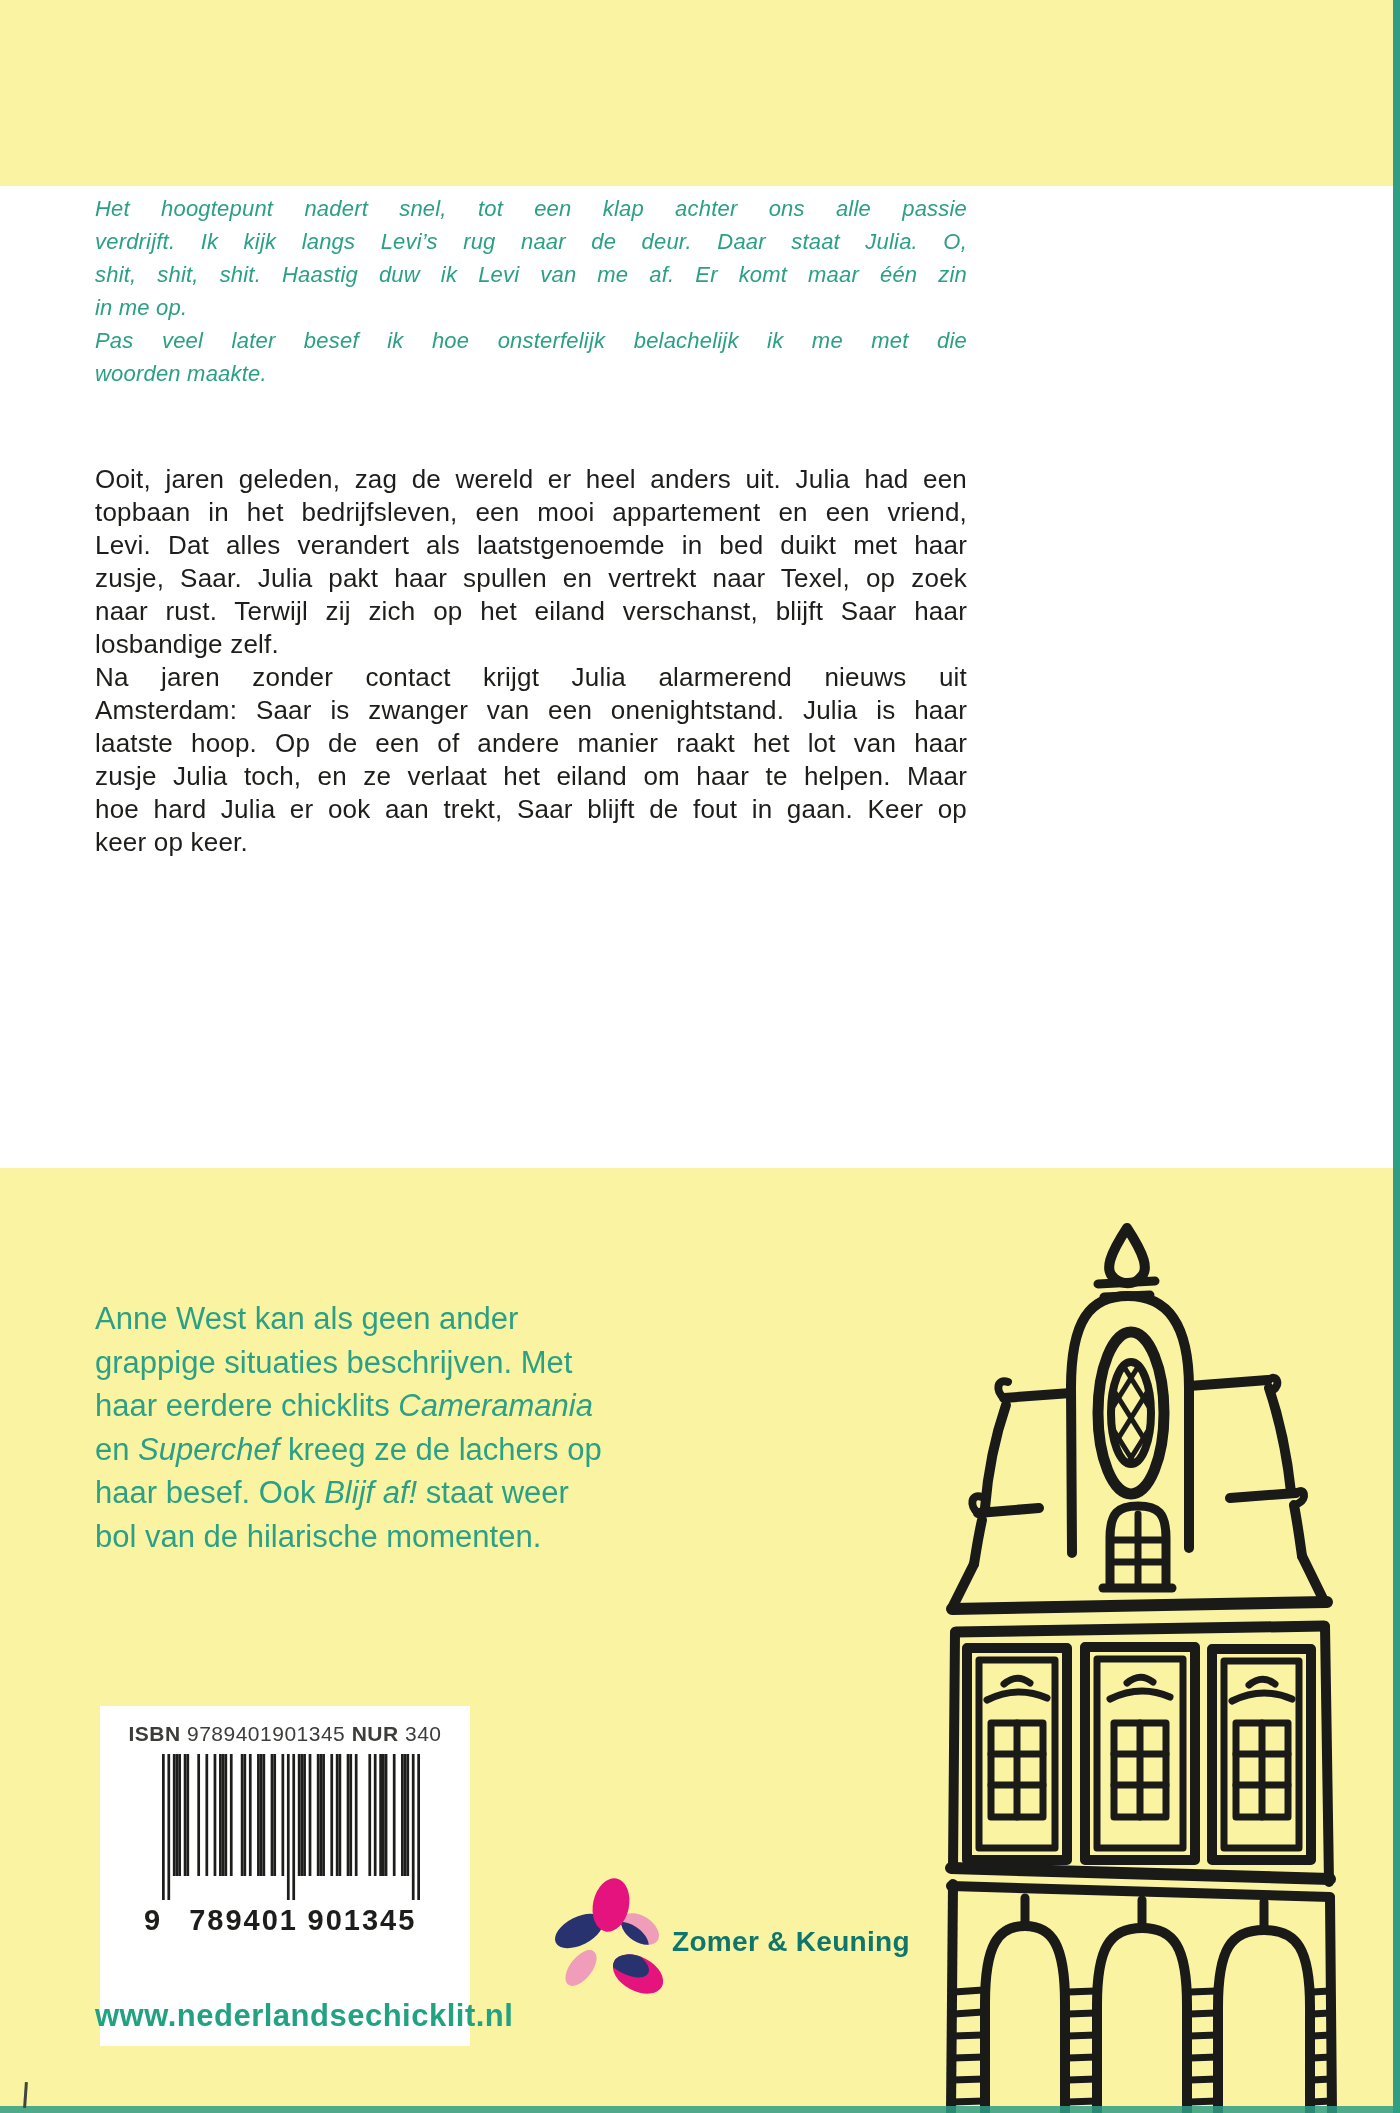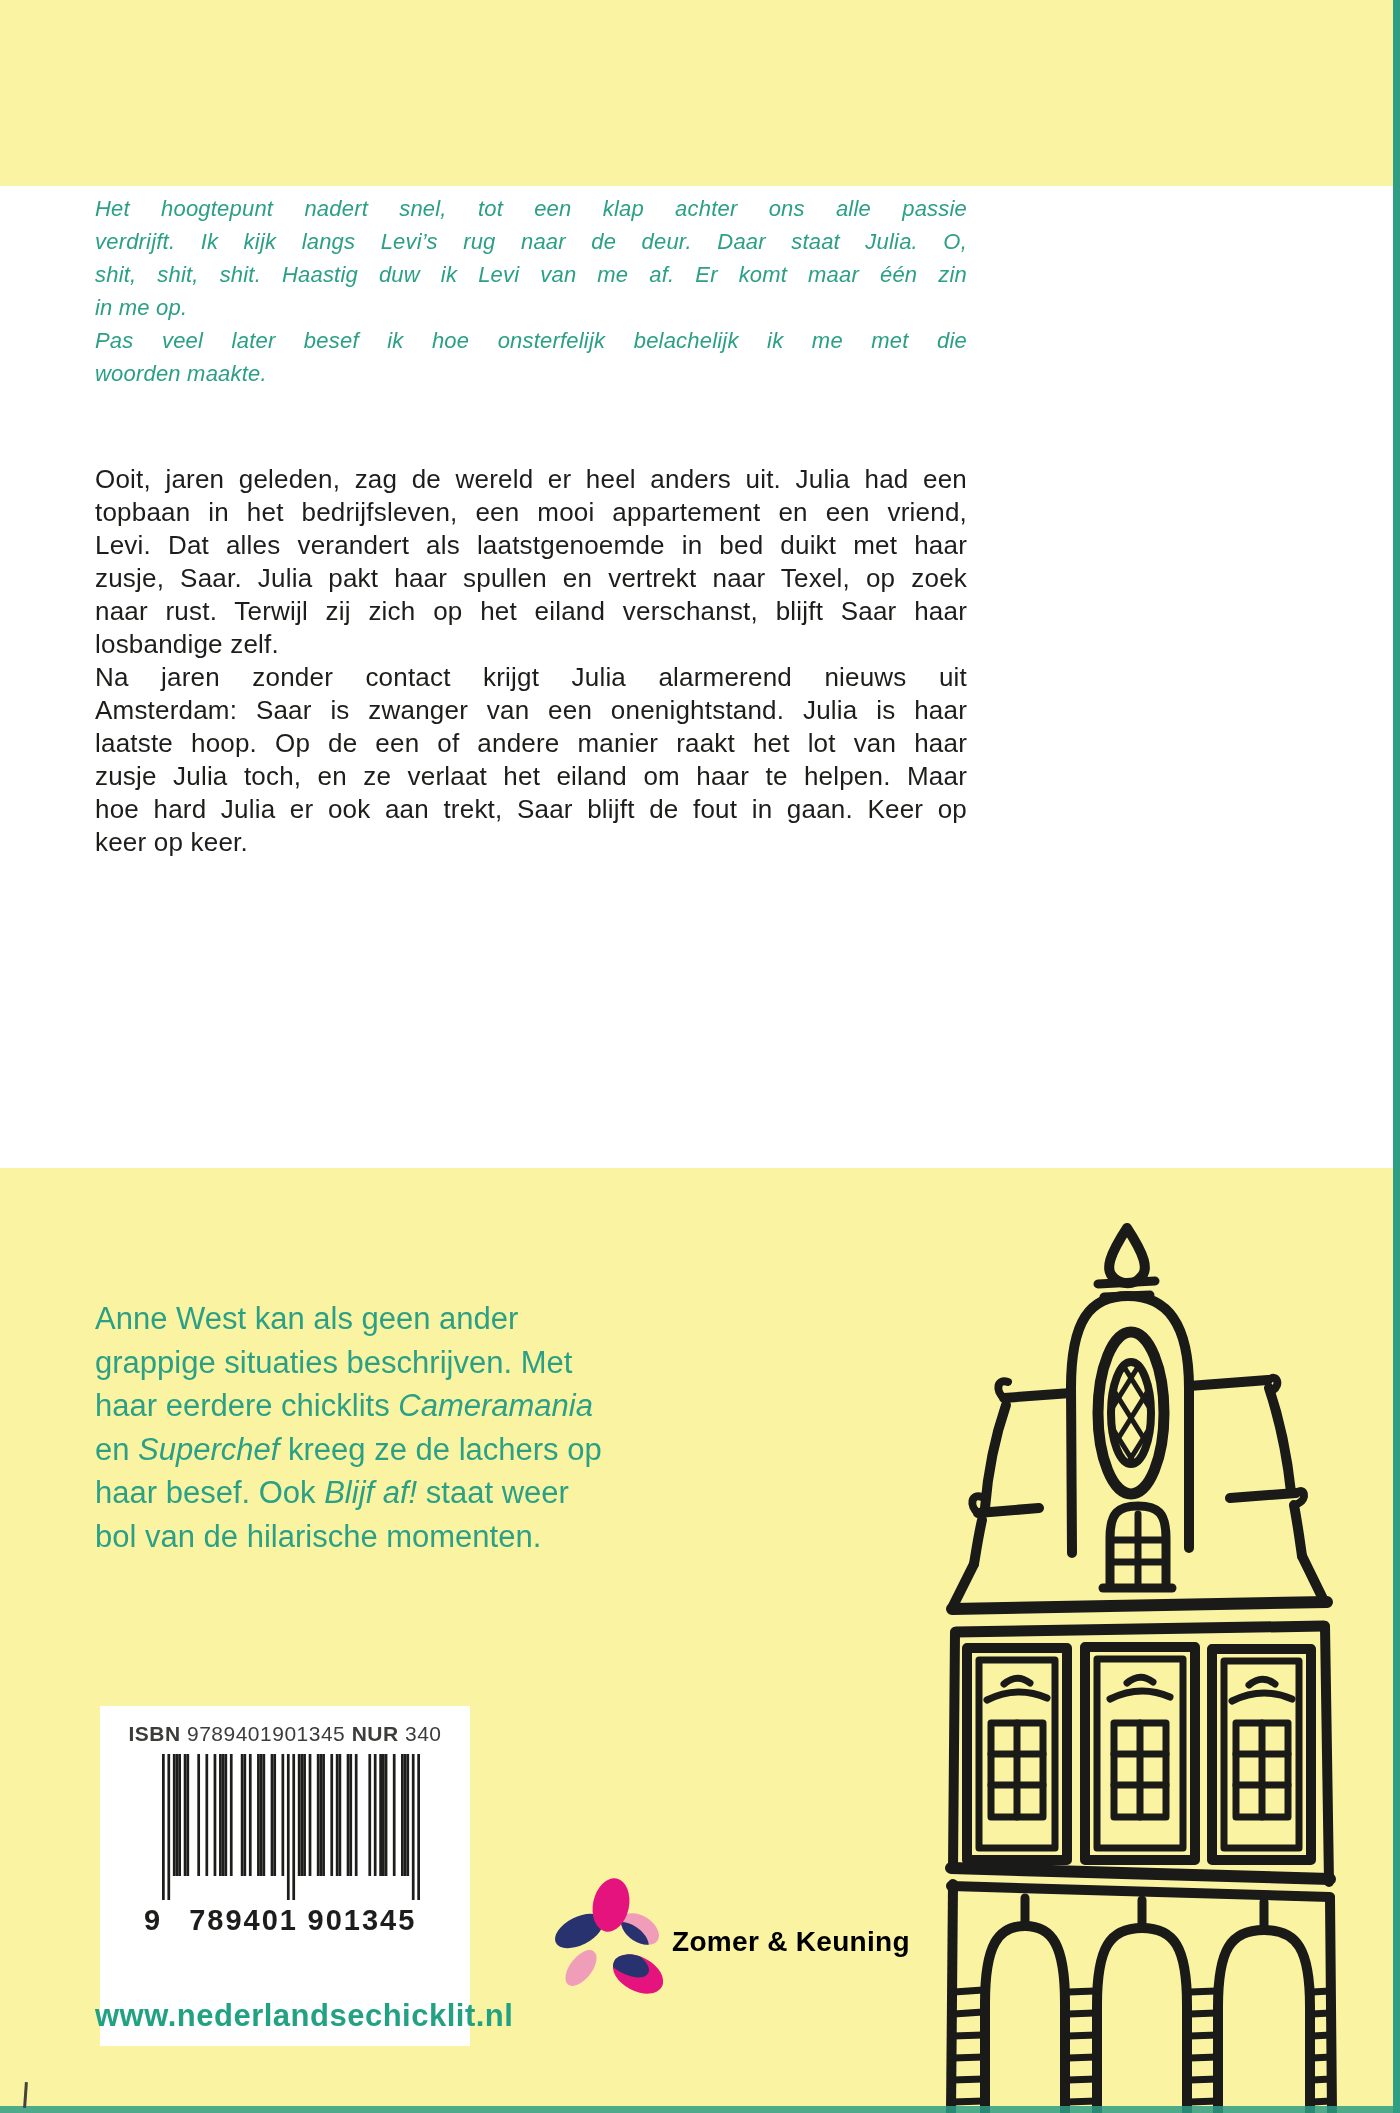--- a/index.html
+++ b/index.html
@@ -37,21 +37,21 @@
         color:#1d1d1b;font-size:29px;font-weight:bold;letter-spacing:2px;}
   .bc-digits .d0{position:absolute;left:44px;top:0;}
   .bc-digits .d1{position:absolute;left:86px;width:112px;top:0;text-align:right;}
   .bc-digits .d2{position:absolute;left:204px;width:116px;top:0;text-align:center;}
 
   .website{position:absolute;left:95px;top:1998px;color:#23a183;
         font-size:31px;font-weight:bold;letter-spacing:.5px;text-align:right;}
 
   
   .flower{position:absolute;left:545px;top:1868px;}
-  .publisher-name{position:absolute;left:672px;top:1926px;color:#000000;
+  .publisher-name{position:absolute;left:672px;top:1926px;color:#0f766e;
         font-size:28px;font-weight:bold;letter-spacing:.3px;}
 
   .house{position:absolute;left:938px;top:1208px;}
 </style>
 </head>
 <body>
 
 <div class="cover">
 
   <div class="band-top"></div>

